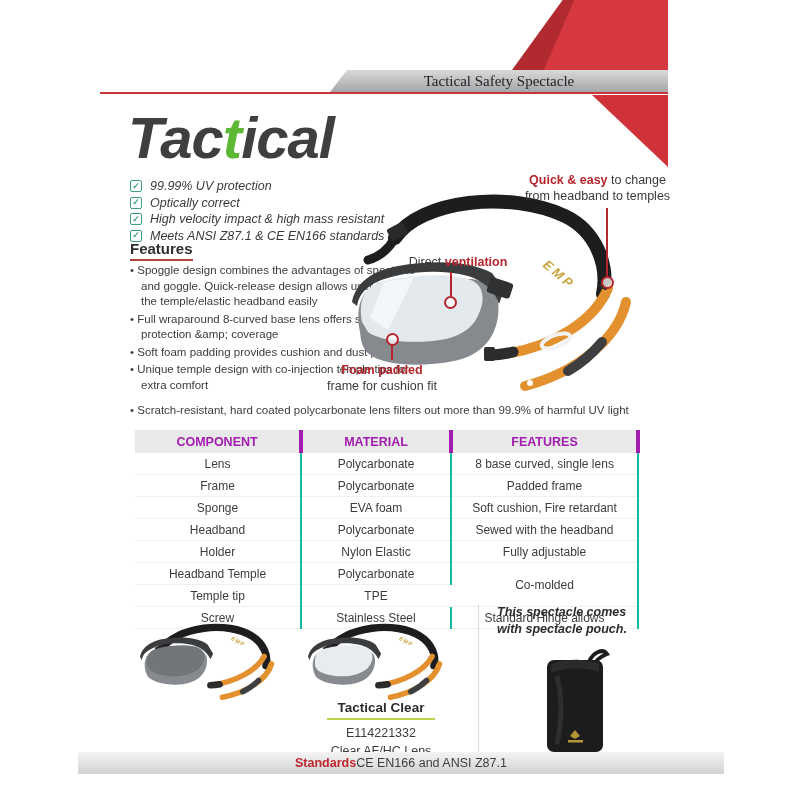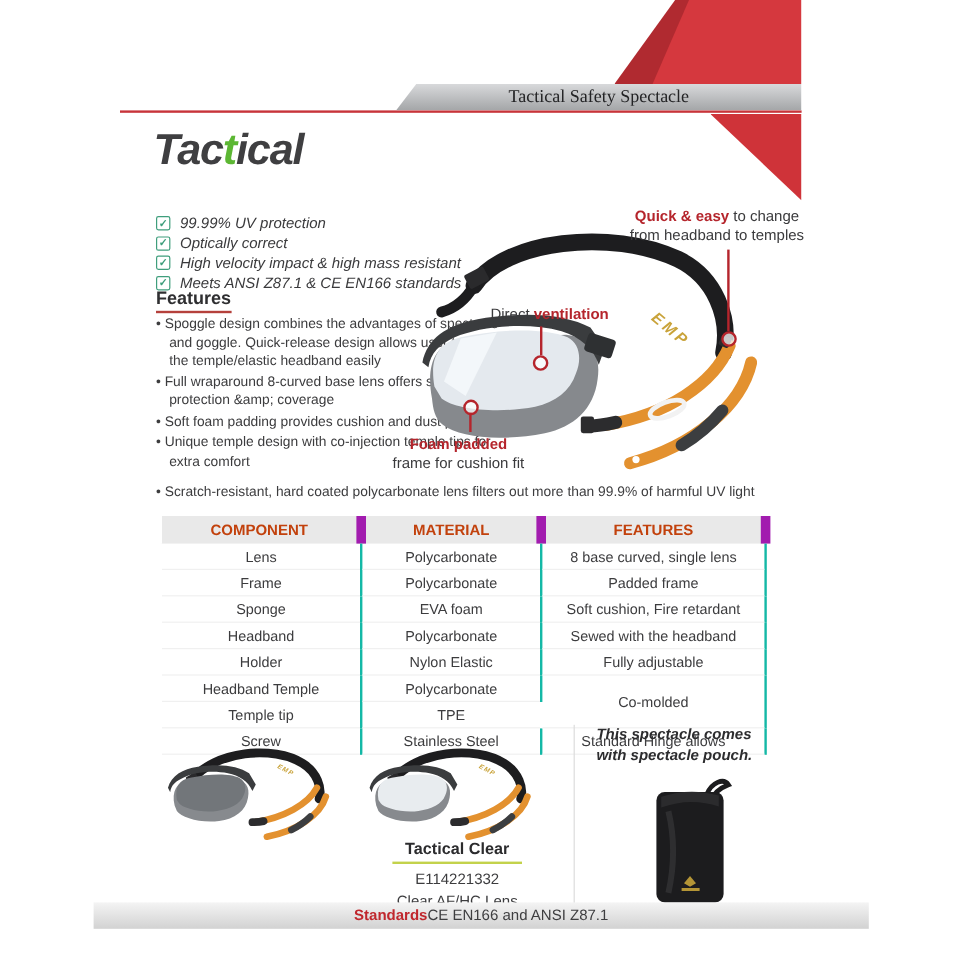--- a/index.html
+++ b/index.html
@@ -14,21 +14,21 @@
           display:flex;align-items:center;justify-content:center;}
   .banner span{font-family:Liberation Serif, serif;font-size:15px;color:#232325;}
   .red-line-top{left:100px;top:92px;width:568px;height:2px;background:#c8343a;}
   .swoosh-dark{left:512px;top:0;width:92px;height:70px;background:#b02a30;
           clip-path:polygon(55% 0,100% 0,45% 100%,0 100%);}
   .swoosh-main{left:530px;top:0;width:138px;height:70px;background:#d5383e;
           clip-path:polygon(32% 0,100% 0,100% 100%,10% 100%);}
   .swoosh-tri{left:592px;top:95px;width:76px;height:72px;background:#cf3339;
           clip-path:polygon(0 0,100% 0,100% 100%);}
 
-  .title{left:128px;top:104px;font-size:36px;font-weight:800;font-style:italic;
+  .title{left:128px;top:104px;font-size:58px;font-weight:800;font-style:italic;
          color:#3f3f41;letter-spacing:-1px;}
   .title .grn{color:#5cb733;}
 
   
   .checklist{left:130px;top:178px;font-style:italic;font-size:12.5px;color:#3a3a3c;}
   .chk-row{display:flex;align-items:center;height:16.5px;}
   .chk-box{width:10px;height:10px;border:1.5px solid #3f9e7c;border-radius:2px;
            margin-right:8px;display:flex;align-items:center;justify-content:center;
            font-size:9px;line-height:9px;color:#3f9e7c;font-style:normal;font-weight:bold;}
 
@@ -41,22 +41,22 @@
                padding-left:11px;text-indent:-11px;}
 
   
   .ann{font-size:12.5px;color:#3a3a3c;text-align:center;line-height:16px;}
   .ann b{color:#b5252c;}
   .ann-line{width:1.5px;background:#b5252c;}
   .ann-dot{width:9px;height:9px;border:2px solid #b5252c;border-radius:50%;background:rgba(255,255,255,.75);}
 
   
   .spec{left:133px;top:430px;width:504px;border-collapse:collapse;table-layout:fixed;}
-  .spec th{background:#e9e9e9;font-size:12.5px;font-weight:bold;color:#c2410c;
-           height:21px;border-left:2px solid #fff;border-right:8px solid #a21caf;}
+  .spec th{background:#e9e9e9;font-size:12.5px;font-weight:bold;color:#a21caf;
+           height:21px;border-left:2px solid #fff;border-right:4px solid #a21caf;}
   .spec td{font-size:12px;color:#3c3c3e;text-align:center;height:19px;
            border-bottom:1px solid #f0f0f0;border-left:2px solid #fff;border-right:2px solid #14b8a6;}
 
   
   .prod-label{width:170px;text-align:center;}
   .prod-name{font-size:13.5px;font-weight:bold;color:#2c2c2e;}
   .prod-underline{width:108px;height:2px;margin:3px auto 0 auto;}
   .prod-code{font-size:12.5px;margin-top:6px;}
   .prod-lens{font-size:12.5px;margin-top:4px;}
   .divider-v{left:478px;top:604px;width:1px;height:152px;background:#dcdcdc;}

